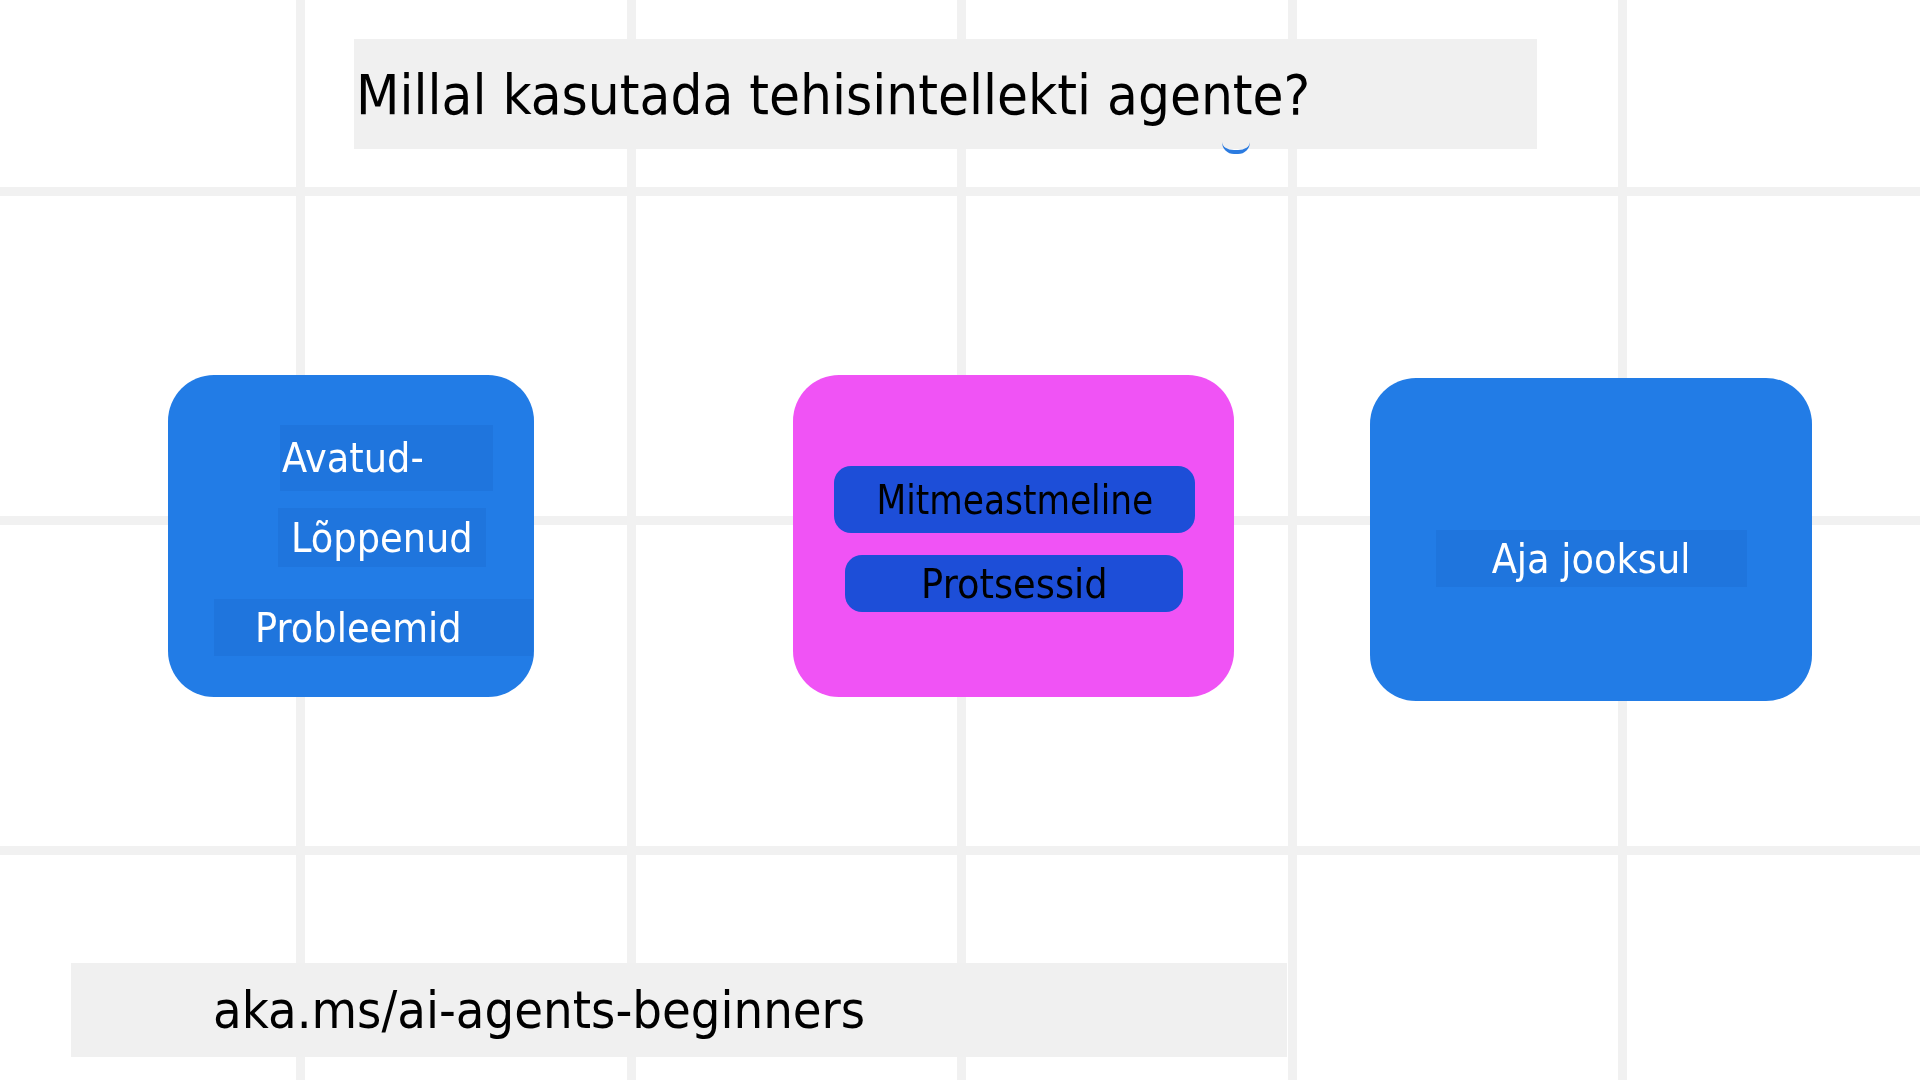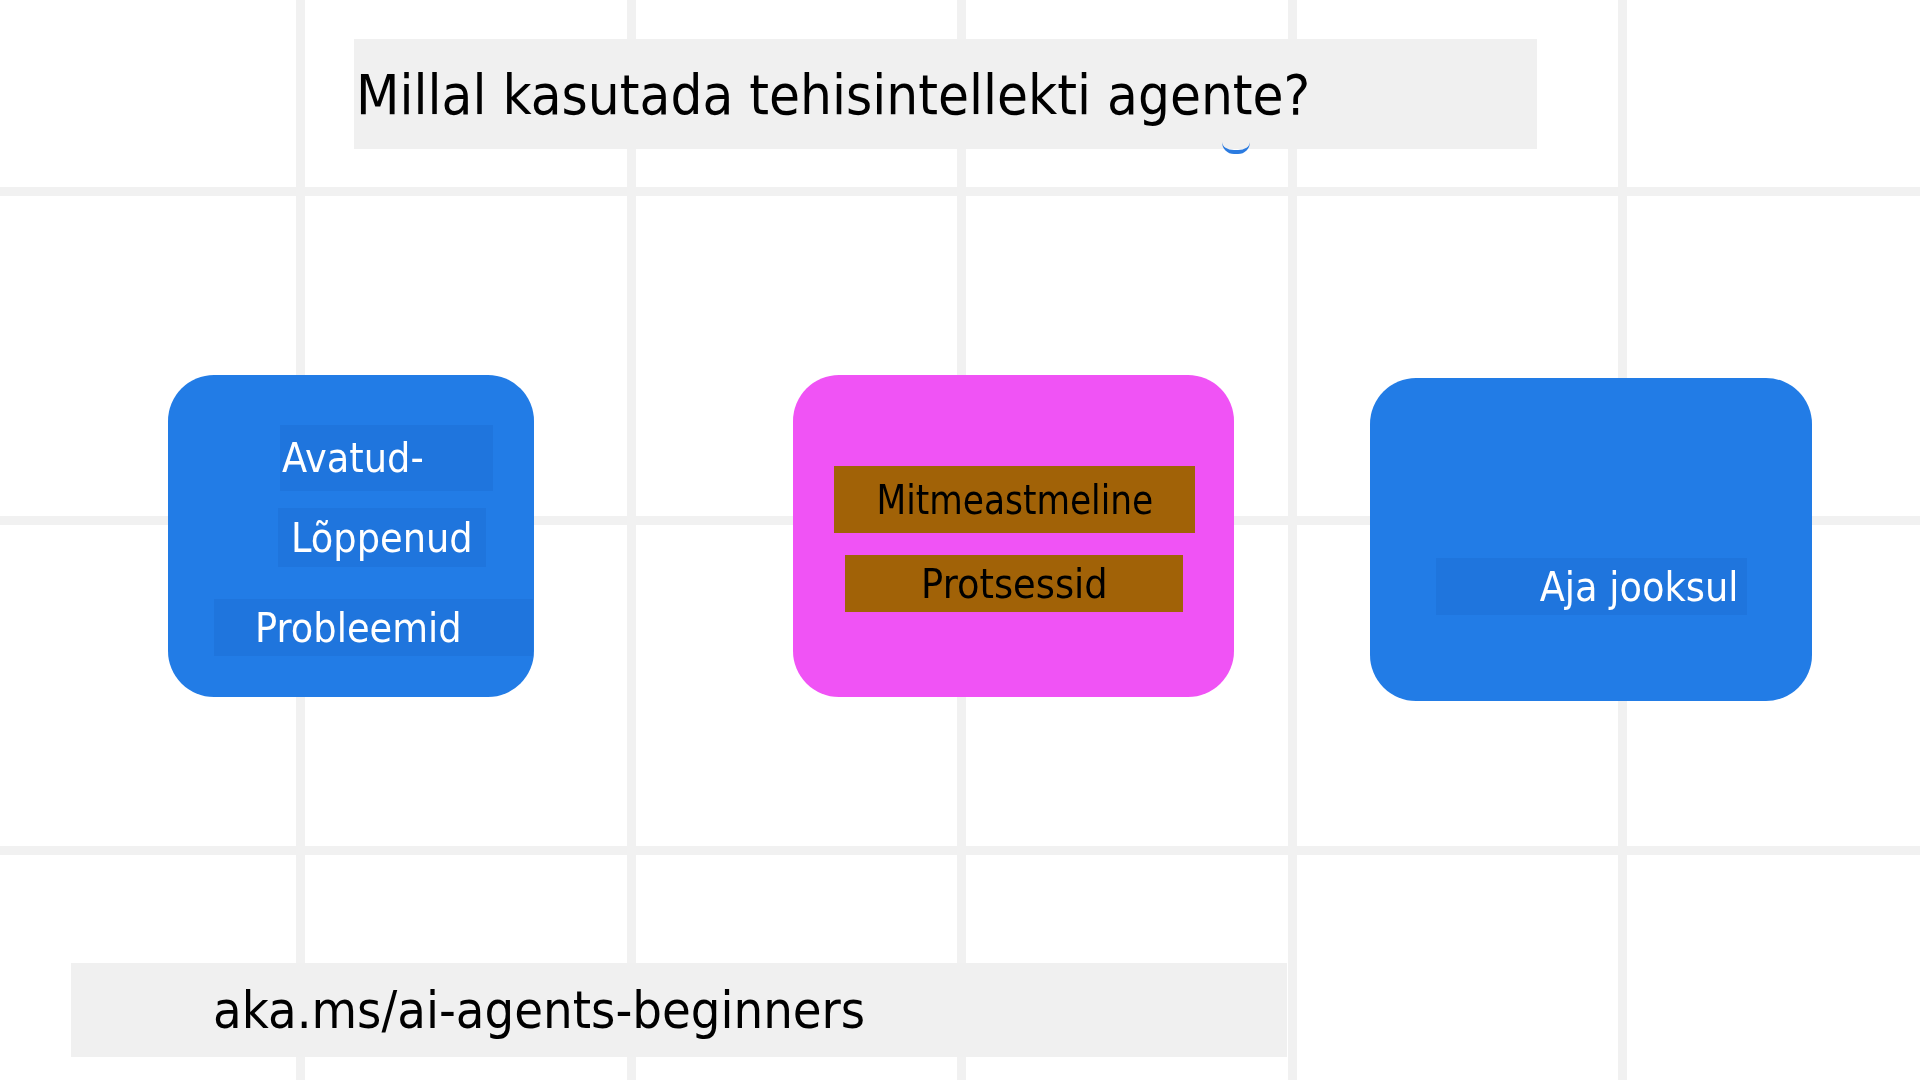--- a/index.html
+++ b/index.html
@@ -67,21 +67,21 @@
 
   .chip {
     position: absolute;
     display: flex;
     align-items: center;
     justify-content: center;
     white-space: nowrap;
     font-size: 40px;
   }
   .card.blue .chip { background: #1f75dd; color: #ffffff; }
-  .card.pink .chip { background: #a16207; color: #000000; }
+  .card.pink .chip { background: #1d4ed8; color: #000000; border-radius: 17px; }
   .chip .txt { display: inline-block; transform: scaleX(0.92); }
 </style>
 </head>
 <body>
 
 <div id="canvas">
 
   <div class="grid-v" style="left:296px"></div>
   <div class="grid-v" style="left:627px"></div>
   <div class="grid-v" style="left:957px"></div>
@@ -111,21 +111,21 @@
   <div class="card pink" style="left:793px; top:375px; width:441px; height:322px;">
     <div class="chip" style="left:41px; top:91px; width:361px; height:67px;">
       <span class="txt" style="transform:scaleX(0.86);">Mitmeastmeline</span>
     </div>
     <div class="chip" style="left:52px; top:180px; width:338px; height:57px;">
       <span class="txt">Protsessid</span>
     </div>
   </div>
 
   <div class="card blue" style="left:1370px; top:378px; width:442px; height:323px;">
-    <div class="chip" style="left:66px; top:180px; width:311px; height:57px;justify-content:flex-end;">
+    <div class="chip" style="left:66px; top:152px; width:311px; height:57px;">
       <span class="txt">Aja jooksul</span>
     </div>
   </div>
 
   <div id="url-bar" class="label-bar">
     <span class="txt">aka.ms/ai-agents-beginners</span>
   </div>
 
 </div>
 

